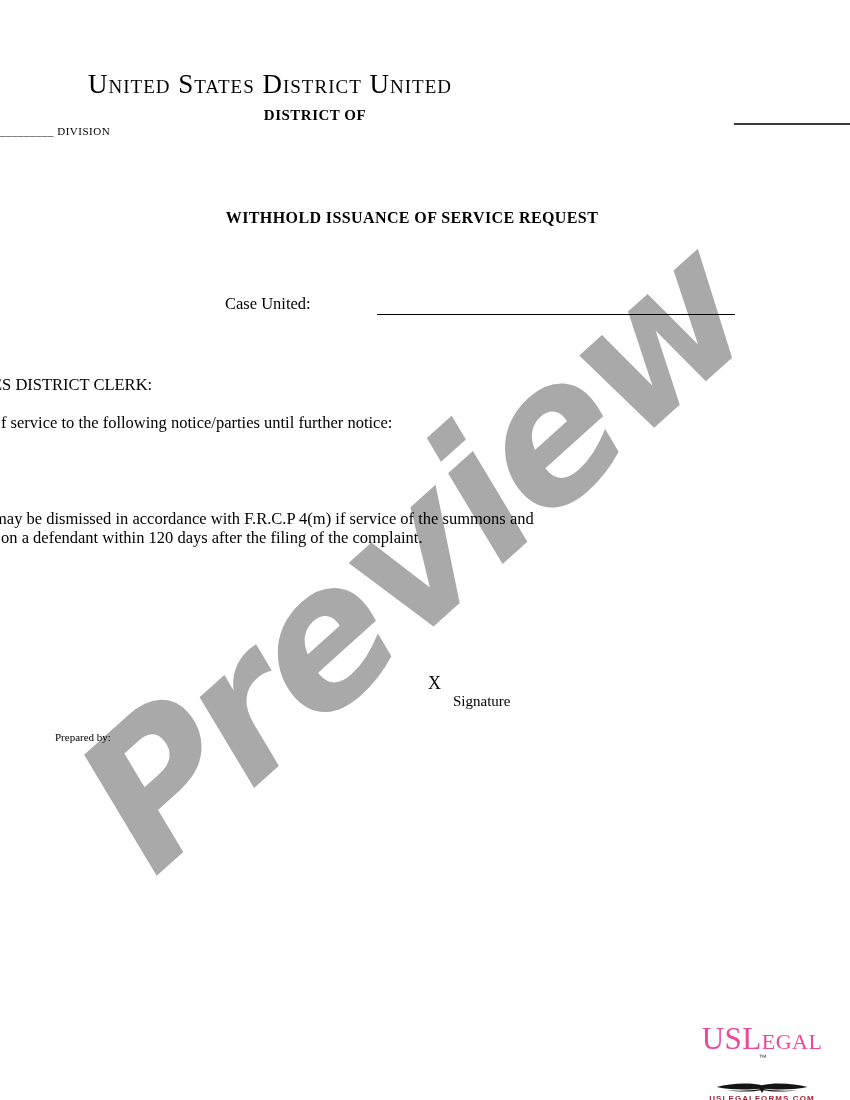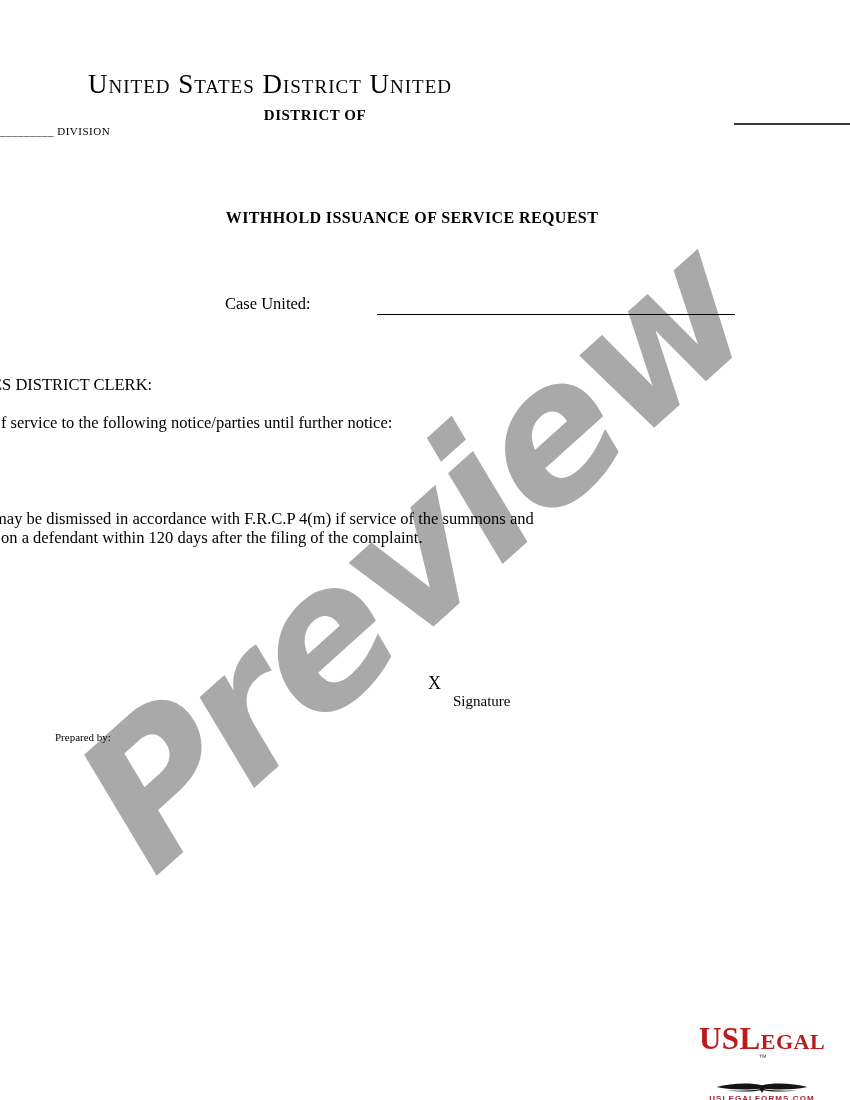--- a/index.html
+++ b/index.html
@@ -146,21 +146,21 @@
     <div class="abs service-line">f service to the following notice/parties until further notice:</div>
     <div class="abs dismiss-line1">may be dismissed in accordance with F.R.C.P 4(m) if service of the summons and</div>
     <div class="abs dismiss-line2">on a defendant within 120 days after the filing of the complaint.</div>
 
     <div class="abs x-mark">X</div>
     <div class="abs signature-label">Signature</div>
 
     <div class="abs prepared-by">Prepared by:</div>
 
     <div class="logo">
-      <span class="logo-brand" style="color: #b91c1c; font-weight: bold;">USLegal</span><span class="logo-tm">™</span>
+      <span class="logo-brand" style="color: #ec4899;">USLegal</span><span class="logo-tm">™</span>
       <svg class="logo-eagle" viewBox="0 0 120 14" xmlns="http://www.w3.org/2000/svg" aria-hidden="true">
         <path d="M60,4 C46,0.5 20,1 2,6.5 C22,10.5 45,10 57,8.5 L58,9 C48,11 30,11.5 14,10.5 C32,13 50,12.5 58,10.5 L60,11.5 L62,10.5 C70,12.5 88,13 106,10.5 C90,11.5 72,11 62,9 L63,8.5 C75,10 98,10.5 118,6.5 C100,1 74,0.5 60,4 Z" fill="#141414"></path>
         <path d="M56.5,7.5 L60,14 L63.5,7.5 Z" fill="#141414"></path>
       </svg>
       <div class="logo-site" style="color: rgb(163, 38, 56);">USLEGALFORMS.COM</div>
     </div>
 
   </div>
 </div>
 

